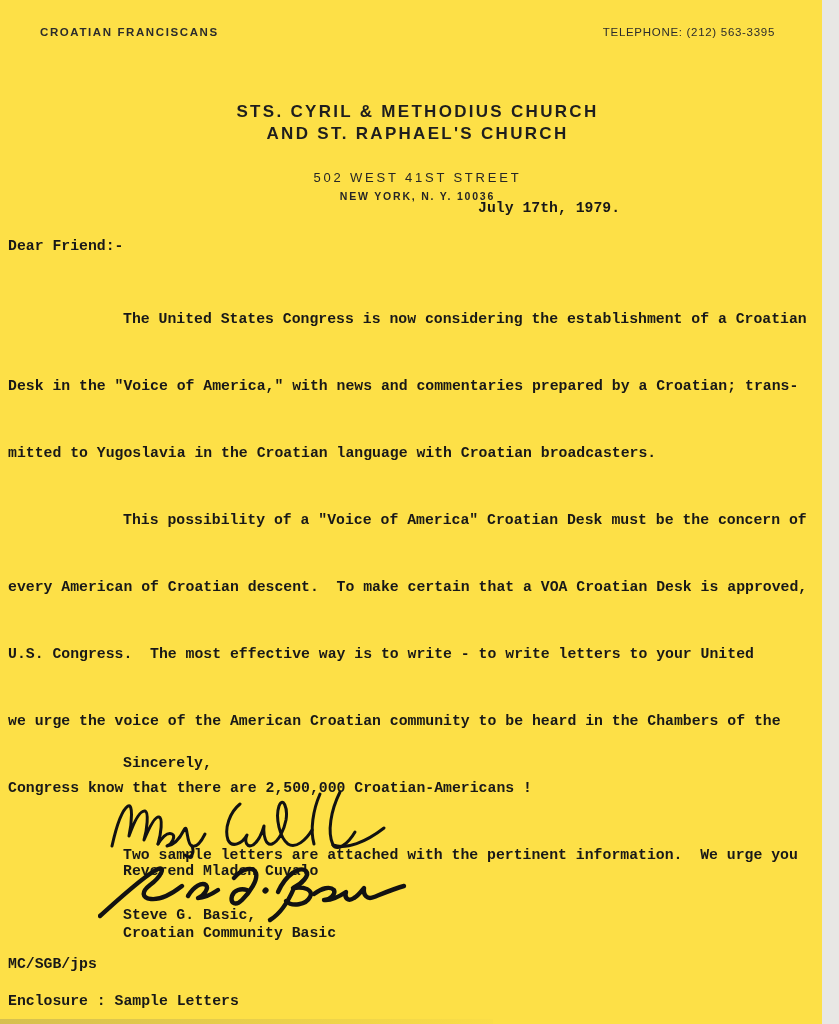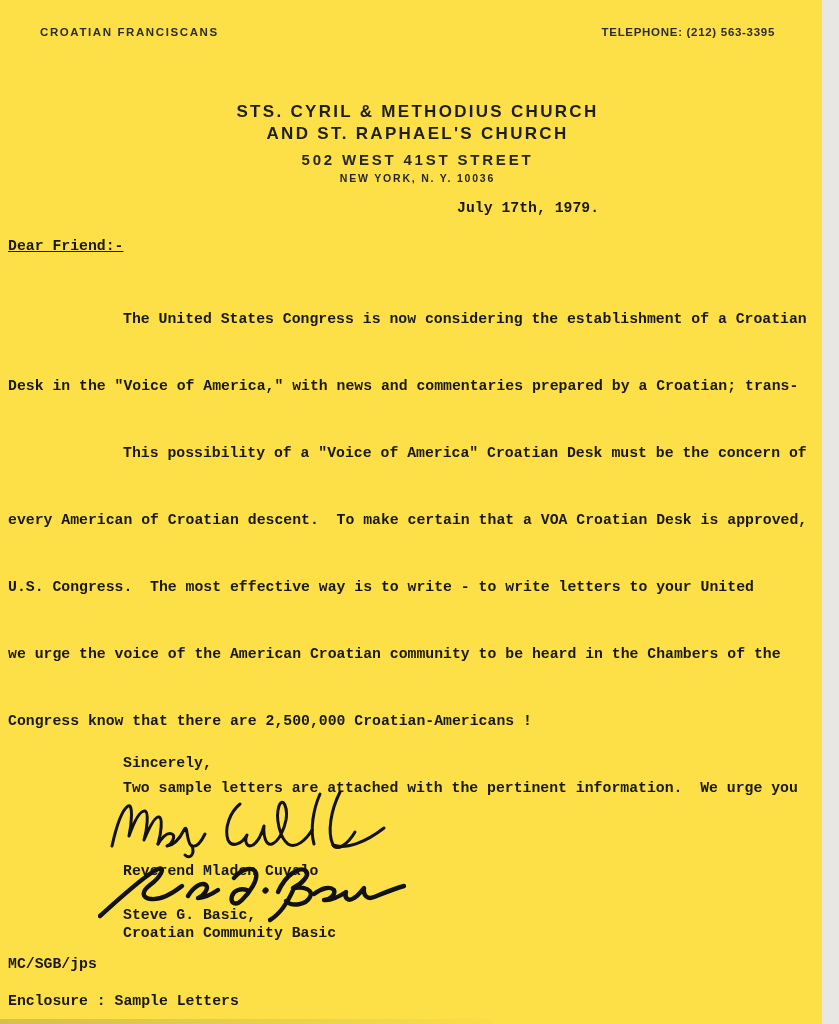--- a/index.html
+++ b/index.html
@@ -21,62 +21,62 @@
     left: 40px; top: 26px;
     font-size: 11.5px;
     font-weight: 600;
     letter-spacing: 1.6px;
     color: #2c2c2c;
   }
   .tel {
     position: absolute;
     right: 47px; top: 26px;
     font-size: 11.5px;
-    font-weight: 700;
+    font-weight: 400;
     letter-spacing: 0.7px;
     color: #2c2c2c;
   }
   .church {
     position: absolute;
     left: 13px; right: 0; top: 101px;
     text-align: center;
   }
   .church .c1, .church .c2 {
     font-size: 17px;
     font-weight: bold;
     letter-spacing: 2.3px;
     color: #1e1e1e;
     line-height: 22px;
   }
-  .church .c2 { margin-bottom: 5px; }
+  .church .c2 { margin-bottom: 23px; }
   .church .a1 {
-    font-size: 15px;
-    font-weight: bold;
+    font-size: 13px;
+    font-weight: normal;
     letter-spacing: 2.8px;
     line-height: 19px;
     color: #262626;
   }
   .church .a2 {
     font-size: 10.5px;
     font-weight: bold;
     letter-spacing: 1.8px;
     line-height: 18px;
     color: #262626;
   }
 
   
   .tw {
     font-family: "Liberation Mono", "DejaVu Sans Mono", monospace;
     font-weight: bold;
     font-size: 14.8px;
     color: #181818;
     white-space: pre;
   }
-  .date { position: absolute; left: 457px; top: 200px; }
-  .salutation { position: absolute; left: 8px; top: 238px; text-decoration: underline; }
+  .date { position: absolute; left: 478px; top: 200px; }
+  .salutation { position: absolute; left: 8px; top: 238px; }
 
   .body { position: absolute; left: 8px; top: 270px; }
   .ln { height: 35px; line-height: 35px; }
   .ind { padding-left: 115px; }
 
   
   .closing   { position: absolute; left: 123px; top: 755px; z-index: 1; }
   .signame1  { position: absolute; left: 123px; top: 851px; z-index: 1; margin-top: 12px; }
   .signame2  { position: absolute; left: 123px; top: 907px; z-index: 1; }
   .sigorg2   { position: absolute; left: 123px; top: 925px; z-index: 1; }
@@ -117,20 +117,21 @@
       <div class="a2">NEW YORK, N. Y. 10036</div>
     </div>
   </header>
 
   <div class="tw date">July 17th, 1979.</div>
   <div class="tw salutation">Dear Friend:-</div>
 
   <main class="body tw">
     <div class="ln ind">The United States Congress is now considering the establishment of a Croatian</div>
     <div class="ln">Desk in the "Voice of America," with news and commentaries prepared by a Croatian; trans-</div>
+    <div class="ln">mitted to Yugoslavia in the Croatian language with Croatian broadcasters.</div>
     <div class="ln ind">This possibility of a "Voice of America" Croatian Desk must be the concern of</div>
     <div class="ln">every American of Croatian descent.  To make certain that a VOA Croatian Desk is approved,</div>
     <div class="ln">U.S. Congress.  The most effective way is to write - to write letters to your United</div>
     <div class="ln">we urge the voice of the American Croatian community to be heard in the Chambers of the</div>
     <div class="ln">Congress know that there are 2,500,000 Croatian-Americans !</div>
     <div class="ln ind">Two sample letters are attached with the pertinent information.  We urge you</div>
     
     
     
     

